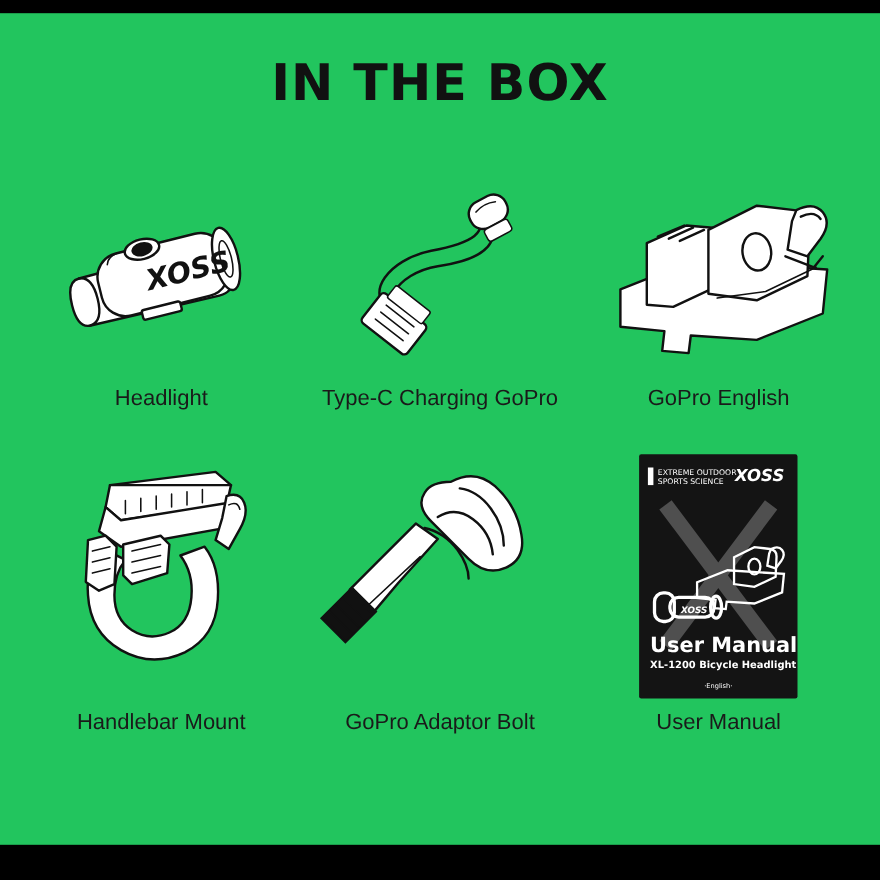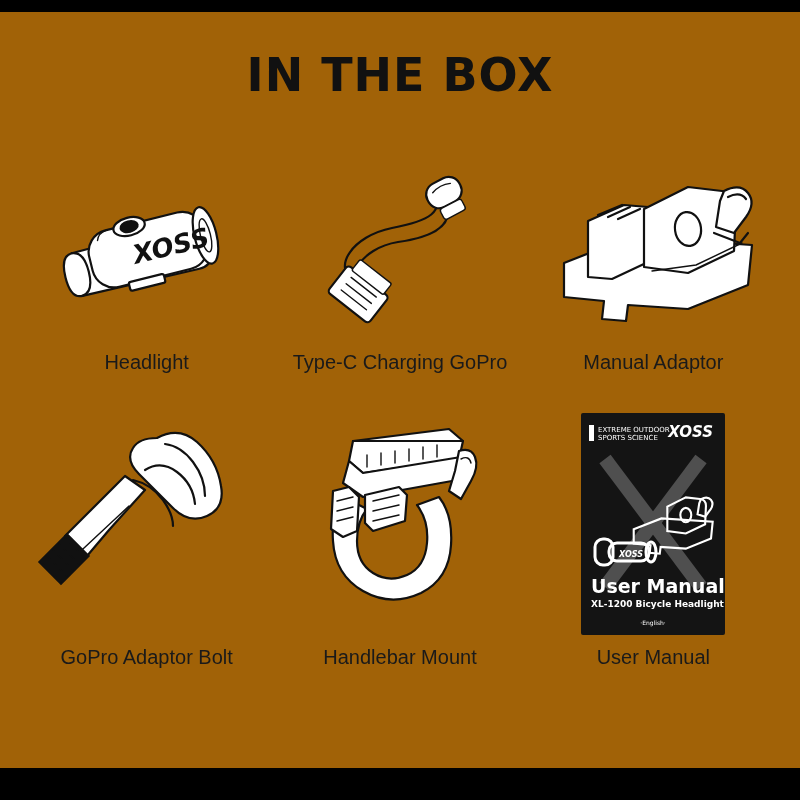--- a/index.html
+++ b/index.html
@@ -4,21 +4,21 @@
 <style>
   html, body {
     margin: 0;
     padding: 0;
     background: #000000;
   }
   .page {
     position: relative;
     width: 800px;
     height: 800px;
-    background: #a16207;
+    background: #22c55e;
     overflow: hidden;
     font-family: "DejaVu Sans", sans-serif;
   }
   .top-bar {
     position: absolute;
     left: 0; top: 0;
     width: 800px; height: 12px;
     background: #000000;
   }
   .bottom-bar {
@@ -147,41 +147,21 @@
             <path class="ln" d="M50 48 l24 -10 M60 50 l22 -10 M70 52 l22 -10"></path>
             <path class="fill-white" d="M96 42 l44 -22 l34 4 q14 2 14 16 l-2 44 l-46 22 l-44 -6 z"></path>
             <ellipse class="ln" cx="140" cy="62" rx="13" ry="17" transform="rotate(-8 140 62)"></ellipse>
             <path class="fill-white" d="M176 24 q16 -8 24 2 q8 10 -2 24 l-12 16 l-18 -6 l4 -26 z"></path>
             <path class="ln" d="M180 30 q12 -6 18 2"></path>
             <path class="ln" d="M166 66 l26 10 l8 -10"></path>
             <path class="ln-thin" d="M104 104 l44 -6 l46 -22"></path>
           </g>
         </svg>
       </div>
-      <div class="caption">Manual Adaptor</div>
-    </div>
-
-    <div class="cell">
-      <div class="art tall">
-        <svg width="230" height="225" viewBox="0 0 230 225">
-          <g transform="translate(5,5)">
-            <path class="fill-white" d="M120 20 q22 -12 40 4 q20 18 24 44 q4 22 -14 30 q-18 8 -34 -8 l-34 -34 q-14 -14 -6 -26 q6 -10 24 -10 z"></path>
-            <path class="ln" d="M128 26 q16 2 28 18 q12 16 12 34"></path>
-            <path class="ln" d="M108 52 q16 -10 32 2 q16 12 18 32"></path>
-            <path class="ln" d="M96 62 q18 4 30 20 q10 14 10 26"></path>
-            <path class="fill-white" d="M108 72 l-36 40 l-22 26 l-22 -20 l24 -24 l36 -36 z"></path>
-            <path class="ln-thin" d="M92 88 l-60 56"></path>
-            <g>
-              <path class="fill-dark" d="M52 138 l-28 28 l-22 -22 l28 -28 z" fill="#111111"></path>
-              <path class="ln-thin" stroke="#ffffff" d="M28 120 l20 20 M22 126 l20 20 M16 132 l20 20 M10 138 l20 20 M6 146 l18 18"></path>
-            </g>
-          </g>
-        </svg>
-      </div>
-      <div class="caption">GoPro Adaptor Bolt</div>
+      <div class="caption">GoPro English</div>
     </div>
 
     <div class="cell">
       <div class="art tall">
         <svg width="210" height="225" viewBox="0 0 210 225">
           <g transform="translate(14,4)">
             <path class="fill-white" d="M44 24 l96 -12 l14 12 l-96 14 z"></path>
             <path class="fill-white" d="M44 24 l-4 20 l14 12 l96 -14 l4 -18 z"></path>
             <path class="ln-thin" d="M58 38 l0 12 M72 36 l0 12 M86 34 l0 12 M100 32 l0 12 M114 30 l0 12 M128 28 l0 12"></path>
             <path class="fill-white" d="M40 44 l14 12 l98 -16 l2 22 l-100 18 l-20 -14 z"></path>
@@ -193,20 +173,40 @@
             <path class="fill-white" d="M56 78 l34 -8 l8 8 l-2 26 l-32 10 l-8 -8 z"></path>
             <path class="ln-thin" d="M64 84 l26 -6 M64 94 l26 -6 M64 104 l26 -6"></path>
           </g>
         </svg>
       </div>
       <div class="caption">Handlebar Mount</div>
     </div>
 
     <div class="cell">
       <div class="art tall">
+        <svg width="230" height="225" viewBox="0 0 230 225">
+          <g transform="translate(5,5)">
+            <path class="fill-white" d="M120 20 q22 -12 40 4 q20 18 24 44 q4 22 -14 30 q-18 8 -34 -8 l-34 -34 q-14 -14 -6 -26 q6 -10 24 -10 z"></path>
+            <path class="ln" d="M128 26 q16 2 28 18 q12 16 12 34"></path>
+            <path class="ln" d="M108 52 q16 -10 32 2 q16 12 18 32"></path>
+            <path class="ln" d="M96 62 q18 4 30 20 q10 14 10 26"></path>
+            <path class="fill-white" d="M108 72 l-36 40 l-22 26 l-22 -20 l24 -24 l36 -36 z"></path>
+            <path class="ln-thin" d="M92 88 l-60 56"></path>
+            <g>
+              <path class="fill-dark" d="M52 138 l-28 28 l-22 -22 l28 -28 z" fill="#111111"></path>
+              <path class="ln-thin" stroke="#ffffff" d="M28 120 l20 20 M22 126 l20 20 M16 132 l20 20 M10 138 l20 20 M6 146 l18 18"></path>
+            </g>
+          </g>
+        </svg>
+      </div>
+      <div class="caption">GoPro Adaptor Bolt</div>
+    </div>
+
+    <div class="cell">
+      <div class="art tall">
         <svg width="156" height="228" viewBox="0 0 156 228">
           <rect class="manual-bg" x="6" y="2" width="144" height="222" rx="2"></rect>
           <rect x="14" y="14" width="5" height="16" fill="#ffffff"></rect>
           <text class="manual-txt-sm" x="23" y="21" font-size="7">EXTREME OUTDOOR</text>
           <text class="manual-txt-sm" x="23" y="29" font-size="7">SPORTS SCIENCE</text>
           <text class="xoss-logo" x="138" y="26" font-size="15" text-anchor="end" fill="#ffffff">XOSS</text>
 
           <g opacity="0.25" stroke="#ffffff" stroke-width="14" fill="none">
             <path d="M30 48 L126 176"></path>
             <path d="M126 48 L30 176"></path>

